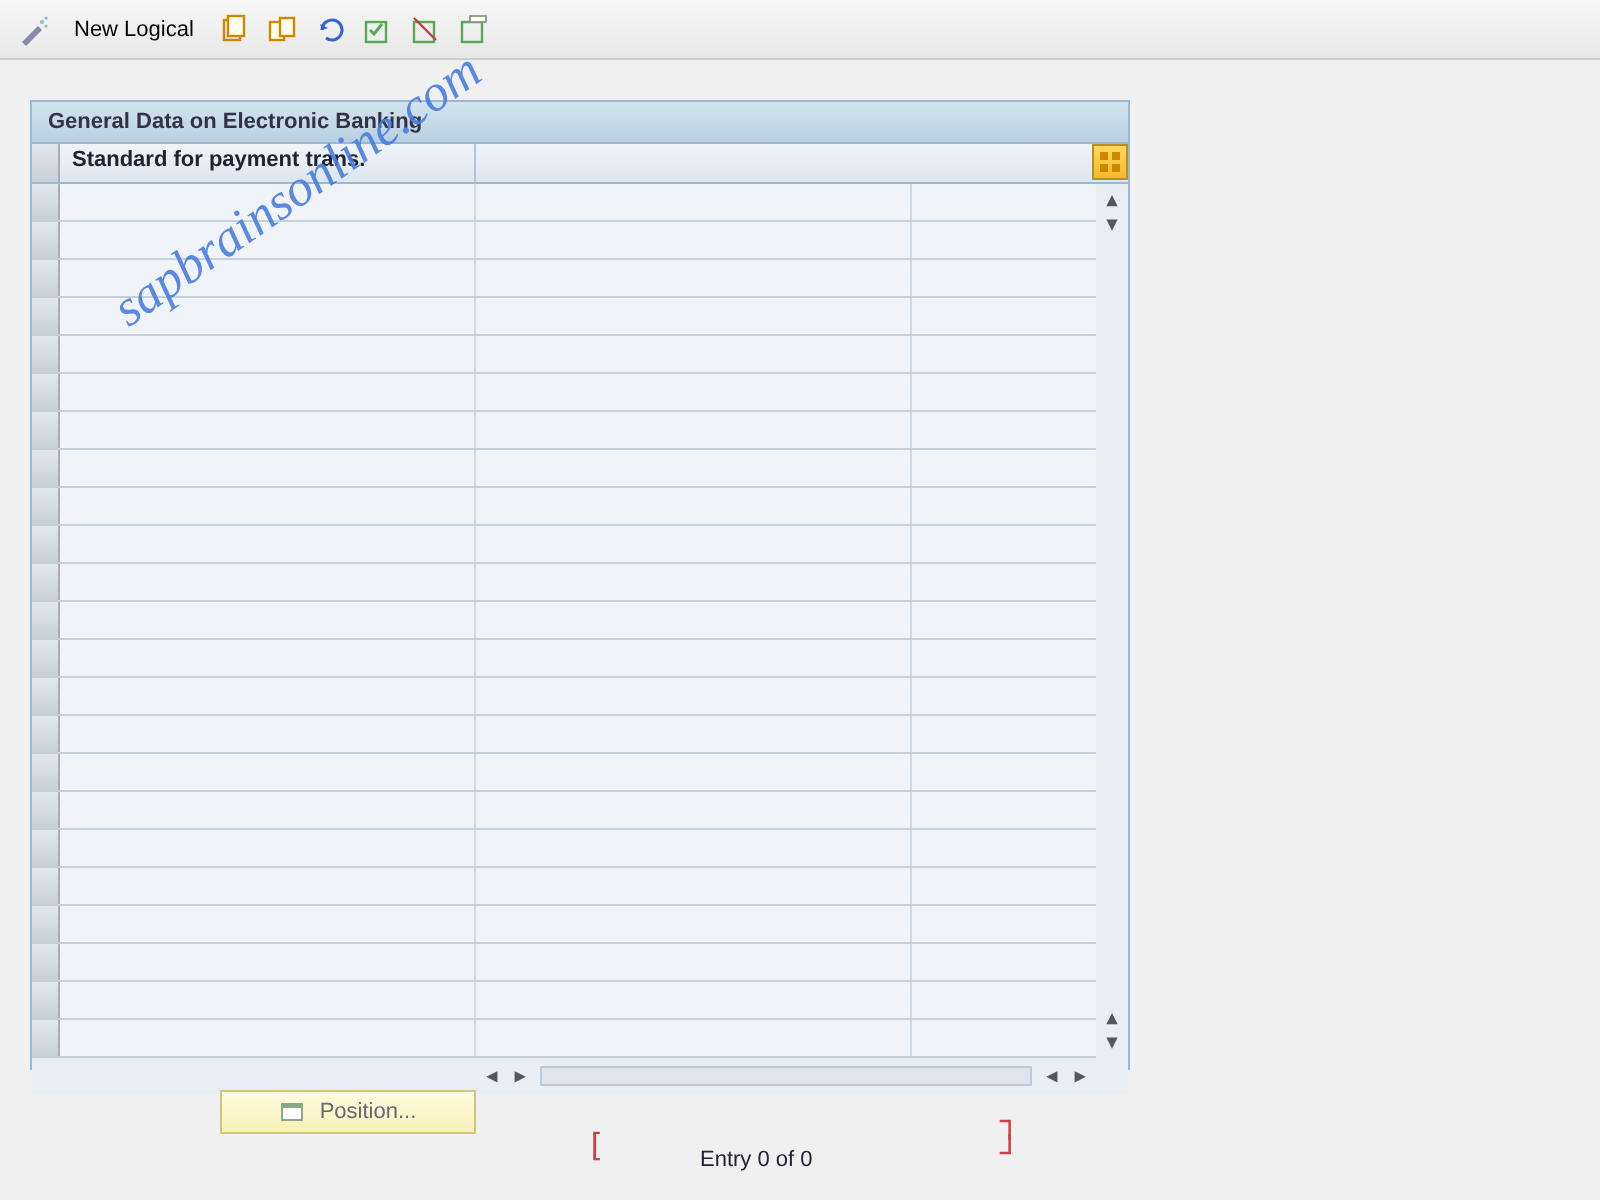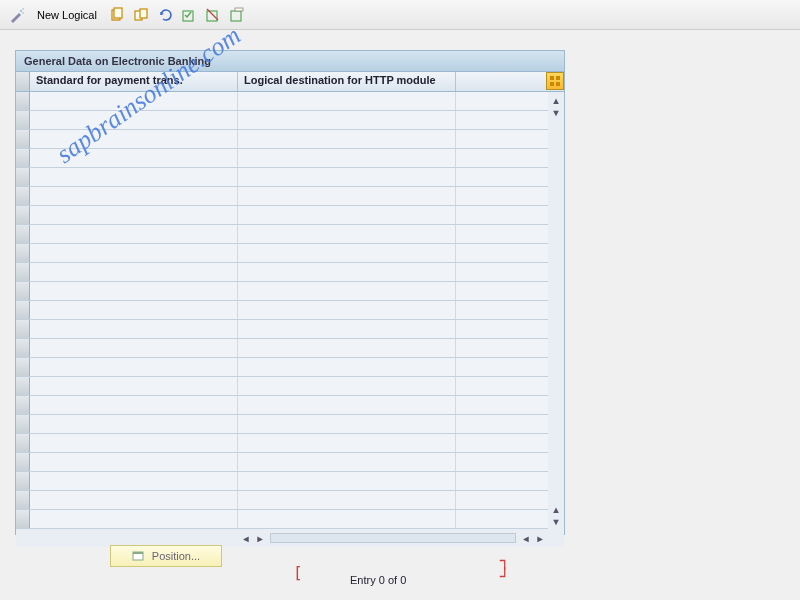--- a/index.html
+++ b/index.html
@@ -174,21 +174,21 @@
     .hscroll-track {
       height: 10px;
       flex: 1;
       background: #dde6ee;
       border: 1px solid #c0cad4;
       margin: 0 4px;
     }
     .position-btn {
       position: relative;
       left: 110px;
-      width: 112px;
+      width: 128px;
       height: 22px;
       background: linear-gradient(to bottom, #fffce0, #f8f0b8);
       border: 1px solid #d0c878;
       display: inline-flex;
       align-items: center;
       justify-content: center;
       gap: 6px;
       cursor: pointer;
       color: #667;
     }
@@ -286,21 +286,20 @@
       </svg>
   </span>
 </div>
 
 <div class="panel">
   <div class="panel-title">General Data on Electronic Banking</div>
   <div class="table-wrap">
     <div class="table-header-row">
       <div class="row-selector-header"></div>
       <div class="col-header col1">Standard for payment trans.</div>
-      <div class="col-header col2">Logical destination for HTTP module</div>
       <div class="config-btn">
         <svg width="12" height="12" viewBox="0 0 12 12">
             <rect x="1" y="1" width="4" height="4" fill="#c80"></rect>
             <rect x="7" y="1" width="4" height="4" fill="#c80"></rect>
             <rect x="1" y="7" width="4" height="4" fill="#c80"></rect>
             <rect x="7" y="7" width="4" height="4" fill="#c80"></rect>
           </svg>
       </div>
     </div>
     <div class="table-body">

